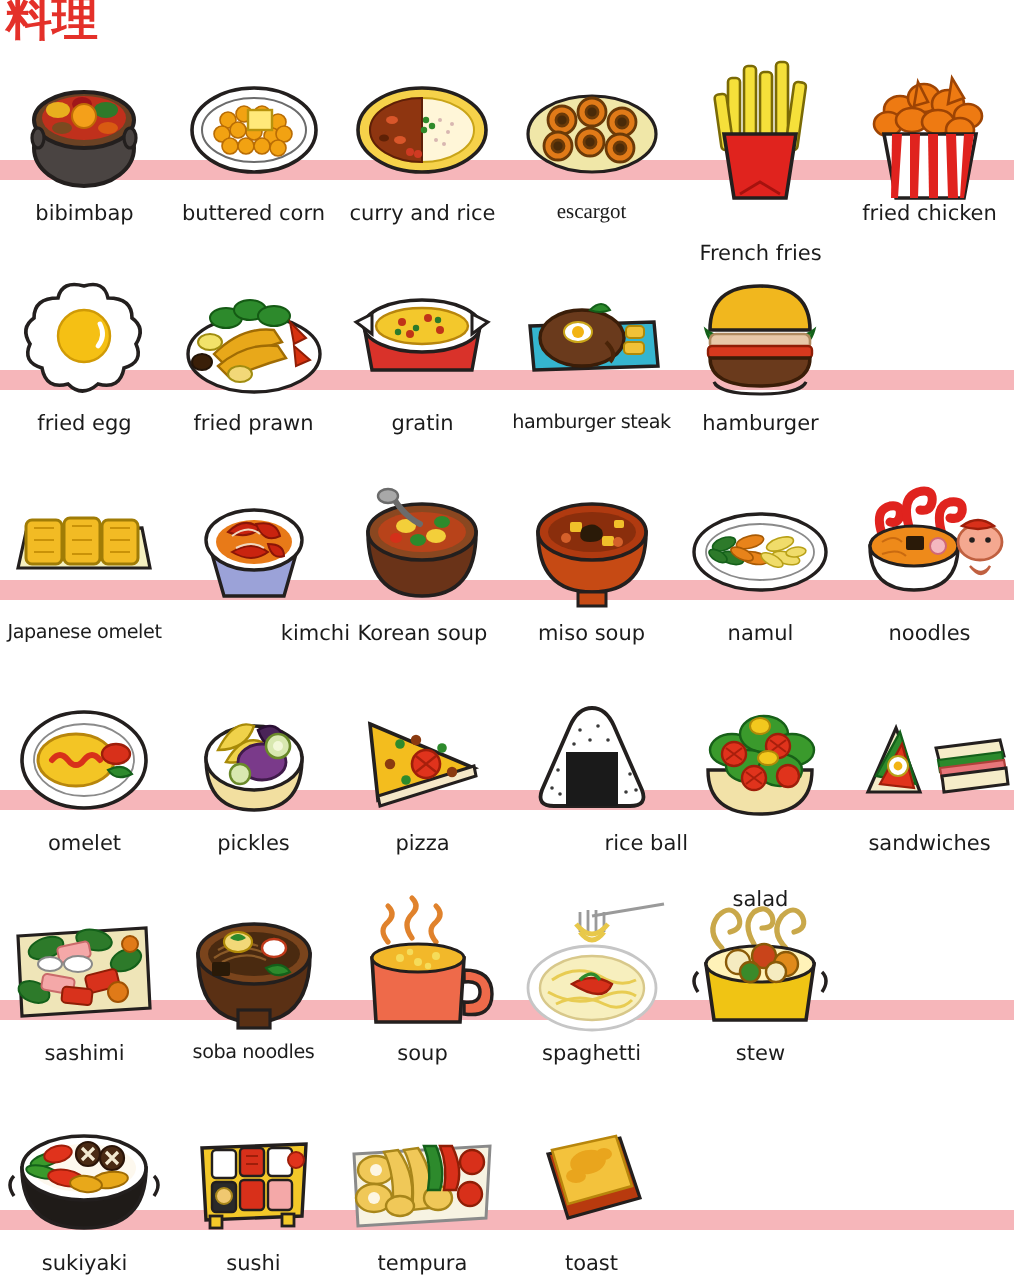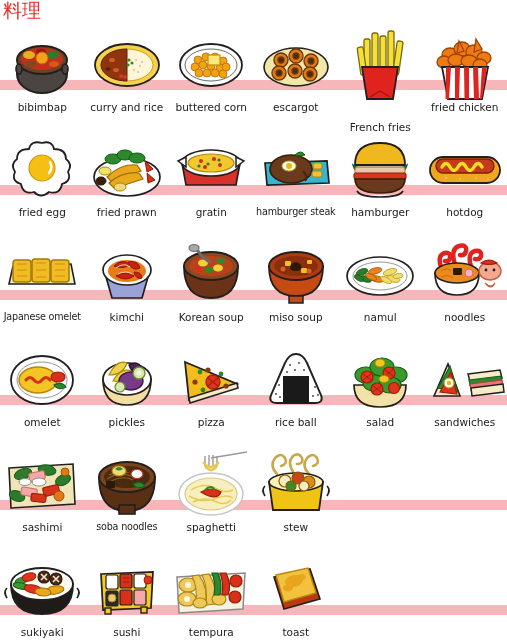--- a/index.html
+++ b/index.html
@@ -10,23 +10,23 @@
   body {
     width: 507px;
     height: 640px;
     overflow: hidden;
     font-family: "DejaVu Sans", "Liberation Sans", sans-serif;
     position: relative;
   }
   #page-title {
     position: absolute;
     top: 0px; left: 3px;
-    font-size: 19px;
+    font-size: 23px;
     line-height: 21px;
-    font-weight: 400;
+    font-weight: 700;
     color: #e43029;
     letter-spacing: 0px;
     font-family: "DejaVu Sans", "Liberation Sans", sans-serif;
   }
   #grid {
     position: absolute;
     top: 25px; left: 0;
     width: 507px;
   }
   .row {
@@ -104,50 +104,20 @@
             <ellipse cx="46" cy="21" rx="6" ry="4" fill="#2f7a2a"></ellipse>
             <ellipse cx="34" cy="18" rx="5" ry="3.5" fill="#a0161a"></ellipse>
             <ellipse cx="24" cy="30" rx="5" ry="3" fill="#7a4a20"></ellipse>
             <ellipse cx="47" cy="30" rx="5" ry="3" fill="#d85a12"></ellipse>
             <circle cx="35" cy="24" r="6" fill="#f4a01a" stroke="#c06c06" stroke-width="1"></circle>
             <ellipse cx="12" cy="35" rx="3" ry="5" fill="#4a4442" stroke="#231f1e" stroke-width="1.6"></ellipse>
             <ellipse cx="58" cy="35" rx="3" ry="5" fill="#4a4442" stroke="#231f1e" stroke-width="1.6"></ellipse>
           </svg>
         </div>
         <div class="label" style="color: rgb(27, 27, 27);">bibimbap</div>
-      </div>
-
-      <div class="cell">
-        <div class="art">
-          <svg width="74" height="58" viewBox="0 0 74 58">
-            <ellipse cx="37" cy="29" rx="32" ry="21" fill="#f6d24a" stroke="#231f1e" stroke-width="1.8"></ellipse>
-            <ellipse cx="37" cy="29" rx="26" ry="16" fill="#fff6d8" stroke="#c9a418" stroke-width="1"></ellipse>
-            <path d="M11 29 a26 16 0 0 1 26 -16 l0 32 a26 16 0 0 1 -26 -16 z" fill="#8e3510" stroke="#5e1f08" stroke-width="1"></path>
-            <ellipse cx="22" cy="24" rx="3" ry="2" fill="#d9562a"></ellipse>
-            <ellipse cx="26" cy="34" rx="3" ry="2" fill="#d9562a"></ellipse>
-            <ellipse cx="18" cy="33" rx="2.5" ry="1.8" fill="#5e2106"></ellipse>
-            <g fill="#2f8a2a">
-                <circle cx="39" cy="24" r="1.6"></circle>
-                <circle cx="42" cy="27" r="1.6"></circle>
-                <circle cx="38" cy="29" r="1.6"></circle>
-              </g>
-            <g fill="#cf3a22">
-                <circle cx="31" cy="40" r="2"></circle>
-                <circle cx="35" cy="41" r="2"></circle>
-              </g>
-            <g fill="#cfa8a8" opacity="0.8">
-                <circle cx="46" cy="24" r="1"></circle>
-                <circle cx="50" cy="30" r="1"></circle>
-                <circle cx="44" cy="34" r="1"></circle>
-                <circle cx="52" cy="26" r="1"></circle>
-                <circle cx="48" cy="36" r="1"></circle>
-              </g>
-          </svg>
-        </div>
-        <div class="label" style="color: rgb(27, 27, 27);">curry and rice</div>
       </div>
 
       <div class="cell">
         <div class="art">
           <svg width="72" height="58" viewBox="0 0 72 58">
             <ellipse cx="36" cy="29" rx="31" ry="21" fill="#ffffff" stroke="#231f1e" stroke-width="1.8"></ellipse>
             <ellipse cx="36" cy="29" rx="26" ry="16" fill="#ffffff" stroke="#6b6b6b" stroke-width="1"></ellipse>
             <g fill="#f2a212" stroke="#b86c05" stroke-width="0.8">
               <circle cx="23" cy="24" r="4"></circle>
                 <circle cx="31" cy="21" r="4"></circle>
@@ -164,39 +134,69 @@
               <circle cx="36" cy="30" r="4"></circle>
             </g>
             <rect x="33" y="19" width="12" height="10" fill="#ffe87a" stroke="#b8920c" stroke-width="1.2"></rect>
           </svg>
         </div>
         <div class="label" style="color: rgb(27, 27, 27);">buttered corn</div>
       </div>
 
       <div class="cell">
         <div class="art">
+          <svg width="74" height="58" viewBox="0 0 74 58">
+            <ellipse cx="37" cy="29" rx="32" ry="21" fill="#f6d24a" stroke="#231f1e" stroke-width="1.8"></ellipse>
+            <ellipse cx="37" cy="29" rx="26" ry="16" fill="#fff6d8" stroke="#c9a418" stroke-width="1"></ellipse>
+            <path d="M11 29 a26 16 0 0 1 26 -16 l0 32 a26 16 0 0 1 -26 -16 z" fill="#8e3510" stroke="#5e1f08" stroke-width="1"></path>
+            <ellipse cx="22" cy="24" rx="3" ry="2" fill="#d9562a"></ellipse>
+            <ellipse cx="26" cy="34" rx="3" ry="2" fill="#d9562a"></ellipse>
+            <ellipse cx="18" cy="33" rx="2.5" ry="1.8" fill="#5e2106"></ellipse>
+            <g fill="#2f8a2a">
+                <circle cx="39" cy="24" r="1.6"></circle>
+                <circle cx="42" cy="27" r="1.6"></circle>
+                <circle cx="38" cy="29" r="1.6"></circle>
+              </g>
+            <g fill="#cf3a22">
+                <circle cx="31" cy="40" r="2"></circle>
+                <circle cx="35" cy="41" r="2"></circle>
+              </g>
+            <g fill="#cfa8a8" opacity="0.8">
+                <circle cx="46" cy="24" r="1"></circle>
+                <circle cx="50" cy="30" r="1"></circle>
+                <circle cx="44" cy="34" r="1"></circle>
+                <circle cx="52" cy="26" r="1"></circle>
+                <circle cx="48" cy="36" r="1"></circle>
+              </g>
+          </svg>
+        </div>
+        <div class="label" style="color: rgb(27, 27, 27);">curry and rice</div>
+      </div>
+
+      <div class="cell">
+        <div class="art">
           <svg width="74" height="56" viewBox="0 0 74 56">
             <ellipse cx="37" cy="30" rx="32" ry="19" fill="#f0e7a8" stroke="#231f1e" stroke-width="1.6"></ellipse>
             <g stroke="#6b3a08" stroke-width="1.4">
               <circle cx="22" cy="23" r="7" fill="#e07a18"></circle>
                 <circle cx="22" cy="23" r="3" fill="#4a2a08"></circle>
               <circle cx="37" cy="19" r="7" fill="#e07a18"></circle>
                 <circle cx="37" cy="19" r="3" fill="#4a2a08"></circle>
               <circle cx="52" cy="24" r="7" fill="#e07a18"></circle>
                 <circle cx="52" cy="24" r="3" fill="#4a2a08"></circle>
               <circle cx="20" cy="36" r="7" fill="#e07a18"></circle>
                 <circle cx="20" cy="36" r="3" fill="#4a2a08"></circle>
               <circle cx="36" cy="34" r="7" fill="#e07a18"></circle>
                 <circle cx="36" cy="34" r="3" fill="#4a2a08"></circle>
               <circle cx="51" cy="37" r="7" fill="#e07a18"></circle>
                 <circle cx="51" cy="37" r="3" fill="#4a2a08"></circle>
             </g>
           </svg>
         </div>
-        <div class="label" style="color: rgb(27, 27, 27);">escargot</div>
+        <div class="label" style="color: rgb(27, 27, 27); font-family: Liberation Serif, serif;">escargot</div>
       </div>
 
       <div class="cell">
         <div class="art">
           <svg width="60" height="76" viewBox="0 0 60 76">
             <g fill="#f5e03a" stroke="#7a6a06" stroke-width="1.3">
               <rect x="14" y="12" width="6" height="36" rx="2"></rect>
               <rect x="22" y="6" width="6" height="42" rx="2"></rect>
               <rect x="30" y="9" width="6" height="40" rx="2"></rect>
               <rect x="38" y="4" width="6" height="44" rx="2"></rect>
@@ -331,36 +331,20 @@
             <path d="M6 28 q8 6 27 6 q19 0 27 -6 q-2 8 -10 9 l-34 0 q-8 -1 -10 -9z" fill="#2f8a2a" stroke="#14601a" stroke-width="1.4"></path>
             <rect x="8" y="30" width="50" height="8" rx="3" fill="#e8c8a8" stroke="#b08a60" stroke-width="1.3"></rect>
             <rect x="7" y="36" width="52" height="6" rx="2" fill="#d8391e" stroke="#8f1e06" stroke-width="1.2"></rect>
             <path d="M8 42 q0 14 25 14 q25 0 25 -14 z" fill="#6a3a1c" stroke="#3a1d08" stroke-width="1.7"></path>
             <path d="M10 54 q4 6 23 6 q19 0 23 -6 q-2 6 -23 6 q-21 0 -23 -6z" fill="#f1b71e" stroke="#231f1e" stroke-width="1.5"></path>
           </svg>
         </div>
         <div class="label" style="color: rgb(27, 27, 27);">hamburger</div>
       </div>
 
-      <div class="cell">
-        <div class="art">
-          <svg width="78" height="42" viewBox="0 0 78 42">
-            <rect x="4" y="8" width="70" height="26" rx="13" fill="#efa721" stroke="#231f1e" stroke-width="1.8"></rect>
-            <rect x="10" y="10" width="58" height="14" rx="7" fill="#c43a1a" stroke="#7e1f06" stroke-width="1.4"></rect>
-            <path d="M16 18 q4 -7 8 0 q4 7 8 0 q4 -7 8 0 q4 7 8 0 q4 -7 8 0" fill="none" stroke="#f2dd20" stroke-width="3.4" stroke-linecap="round"></path>
-            <g fill="#e8c98a" opacity="0.8">
-                <circle cx="20" cy="29" r="1"></circle>
-                <circle cx="34" cy="30" r="1"></circle>
-                <circle cx="50" cy="29" r="1"></circle>
-                <circle cx="62" cy="30" r="1"></circle>
-              </g>
-          </svg>
-        </div>
-        <div class="label" style="color: rgb(27, 27, 27);">hotdog</div>
-      </div>
 
     </div>
   </div>
 
   <div class="row">
     <div class="band" style="background: rgb(246, 182, 186);"></div>
     <div class="cells">
 
       <div class="cell">
         <div class="art">
@@ -398,21 +382,21 @@
               <path d="M34 18 q10 -2 12 6 q-8 4 -12 -6z"></path>
               <path d="M22 32 q10 -6 18 0 q-8 6 -18 0z"></path>
               <path d="M40 28 q8 0 8 6 q-6 2 -8 -6z"></path>
             </g>
             <g stroke="#f0d8c0" stroke-width="1" fill="none">
                 <path d="M22 24 q8 -6 14 -1"></path>
                 <path d="M24 30 q8 -4 14 0"></path>
               </g>
           </svg>
         </div>
-        <div class="label" style="color: rgb(27, 27, 27);">kimchi</div>
+        <div class="label" style="color: rgb(27, 27, 27); text-align: right;">kimchi</div>
       </div>
 
       <div class="cell">
         <div class="art">
           <svg width="70" height="66" viewBox="0 0 70 66">
             <path d="M8 24 q0 32 27 32 q27 0 27 -32 z" fill="#6a3318" stroke="#231f1e" stroke-width="1.8"></path>
             <ellipse cx="35" cy="24" rx="27" ry="14" fill="#8a4720" stroke="#231f1e" stroke-width="1.8"></ellipse>
             <ellipse cx="35" cy="24" rx="22" ry="10" fill="#b8431a"></ellipse>
             <g>
                 <ellipse cx="27" cy="21" rx="5" ry="3.5" fill="#f3cf3a"></ellipse>
@@ -575,21 +559,21 @@
                 <circle cx="24" cy="23" r="0.9"></circle>
                 <circle cx="16" cy="36" r="0.9"></circle>
               <circle cx="13" cy="45" r="0.9"></circle>
                 <circle cx="52" cy="38" r="0.9"></circle>
                 <circle cx="55" cy="46" r="0.9"></circle>
               <circle cx="17" cy="48" r="0.9"></circle>
                 <circle cx="50" cy="47" r="0.9"></circle>
             </g>
           </svg>
         </div>
-        <div class="label" style="color: rgb(27, 27, 27);">rice ball</div>
+        <div class="label" style="color: rgb(27, 27, 27); text-align: right;">rice ball</div>
       </div>
 
       <div class="cell">
         <div class="art">
           <svg width="72" height="66" viewBox="0 0 72 66">
             <path d="M10 38 q0 22 26 22 q26 0 26 -22 z" fill="#f2e2a8" stroke="#231f1e" stroke-width="1.7"></path>
             <g fill="#3a9a2c" stroke="#176018" stroke-width="1.2">
               <ellipse cx="22" cy="28" rx="11" ry="8"></ellipse>
                 <ellipse cx="38" cy="20" rx="12" ry="9"></ellipse>
               <ellipse cx="52" cy="28" rx="11" ry="8"></ellipse>
@@ -606,21 +590,21 @@
               <path d="M19 27 L27 33 M27 27 L19 33"></path>
                 <path d="M41 23 L49 29 M49 23 L41 29"></path>
               <path d="M29 39 L37 45 M37 39 L29 45"></path>
             </g>
             <g fill="#f2c81e" stroke="#b08a08" stroke-width="1">
                 <ellipse cx="36" cy="16" rx="5" ry="4"></ellipse>
                 <ellipse cx="40" cy="32" rx="5" ry="3.5"></ellipse>
               </g>
           </svg>
         </div>
-        <div class="label" style="color: rgb(27, 27, 27);">salad</div>
+        <div class="label" style="color: rgb(27, 27, 27); margin-top: 28px;">salad</div>
       </div>
 
       <div class="cell">
         <div class="art">
           <svg width="78" height="56" viewBox="0 0 78 56">
             <path d="M8 44 L22 12 L34 44 Z" fill="#f5ecc8" stroke="#231f1e" stroke-width="1.6"></path>
             <path d="M12 36 L24 14 L32 40 Z" fill="#2d8a2c" stroke="#14601a" stroke-width="1.2"></path>
             <path d="M14 40 L25 20 L31 42 Z" fill="#e0331c" stroke="#9e1e0a" stroke-width="1.1"></path>
             <circle cx="23" cy="31" r="5" fill="#ffffff" stroke="#b8a018" stroke-width="1"></circle>
             <circle cx="23" cy="31" r="2.2" fill="#f2b413"></circle>
@@ -688,20 +672,42 @@
             <path d="M24 18 q4 -4 8 0 q-4 3 -8 0z" fill="#2d8a2c"></path>
             <ellipse cx="46" cy="23" rx="6" ry="4.5" fill="#ffffff" stroke="#c03a1a" stroke-width="1.2"></ellipse>
             <path d="M42 33 q8 -4 12 2 q-8 4 -12 -2z" fill="#2d8a2c" stroke="#14601a" stroke-width="1.1"></path>
             <rect x="15" y="30" width="9" height="7" rx="1" fill="#2a1a08"></rect>
             <rect x="28" y="54" width="16" height="9" fill="#5a3014" stroke="#231f1e" stroke-width="1.6"></rect>
           </svg>
         </div>
         <div class="label tight" style="color: rgb(27, 27, 27);">soba noodles</div>
       </div>
 
+      <div class="cell">
+        <div class="art">
+          <svg width="70" height="72" viewBox="0 0 70 72">
+            <g fill="none" stroke="#e0822c" stroke-width="2.6" stroke-linecap="round">
+              <path d="M18 22 q-5 -6 0 -10 q4 -4 0 -8"></path>
+              <path d="M30 20 q-5 -7 0 -12 q4 -4 0 -8"></path>
+              <path d="M42 22 q-5 -6 0 -10 q4 -4 0 -8"></path>
+            </g>
+            <path d="M10 30 L56 30 L54 62 L12 62 Z" fill="#ee6a4a" stroke="#231f1e" stroke-width="1.8"></path>
+            <ellipse cx="33" cy="30" rx="23" ry="7" fill="#f2b82a" stroke="#231f1e" stroke-width="1.5"></ellipse>
+            <g fill="#f5dc5a">
+                <circle cx="24" cy="30" r="2"></circle>
+                <circle cx="33" cy="32" r="2"></circle>
+                <circle cx="42" cy="29" r="2"></circle>
+                <circle cx="29" cy="27" r="1.6"></circle>
+                <circle cx="38" cy="34" r="1.6"></circle>
+              </g>
+            <path d="M56 36 q14 0 14 12 q0 12 -14 10 l0 -6 q8 1 8 -5 q0 -6 -8 -5 z" fill="#ee6a4a" stroke="#231f1e" stroke-width="1.7"></path>
+          </svg>
+        </div>
+        <div class="label" style="color: rgb(27, 27, 27);">soup</div>
+      </div>
 
       <div class="cell">
         <div class="art">
           <svg width="76" height="74" viewBox="0 0 76 74">
             <path d="M38 10 L74 4" stroke="#9a9a9a" stroke-width="1.6" fill="none"></path>
             <path d="M32 8 L32 18 M36 7 L36 18 M40 7 L40 18 M44 8 L44 18" stroke="#9a9a9a" stroke-width="1.4"></path>
             <path d="M30 14 q8 10 16 0" fill="none" stroke="#e8c84a" stroke-width="2.4"></path>
             <path d="M32 18 q6 8 12 0" fill="none" stroke="#e8c84a" stroke-width="2.4"></path>
             <ellipse cx="38" cy="46" rx="32" ry="21" fill="#ffffff" stroke="#c6c6c6" stroke-width="1.4"></ellipse>
             <ellipse cx="38" cy="46" rx="26" ry="16" fill="#f7efbe" stroke="#d8c88a" stroke-width="1.2"></ellipse>

